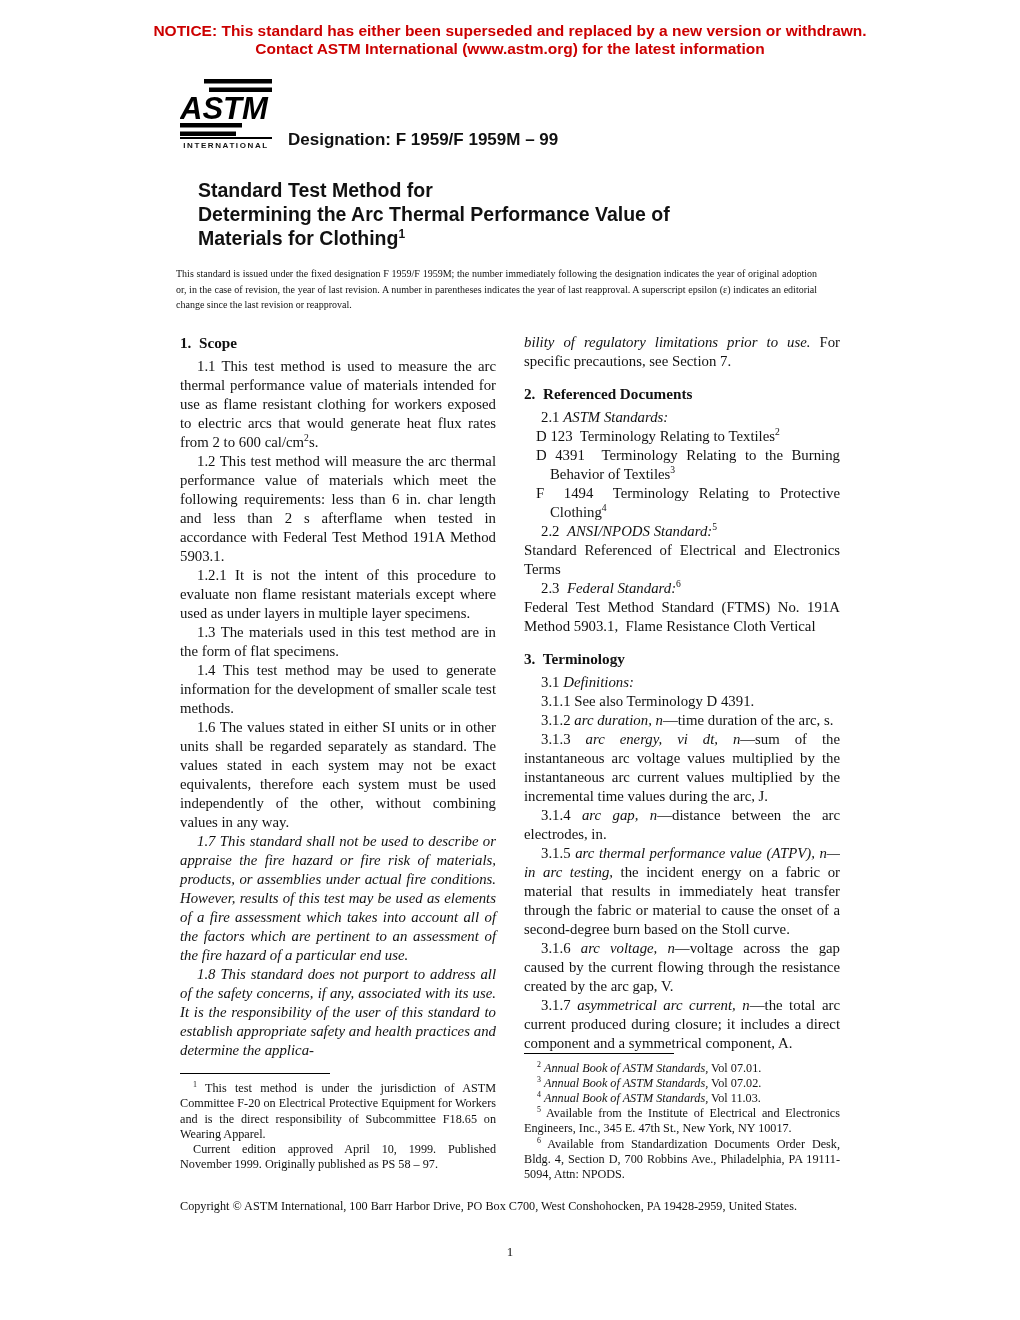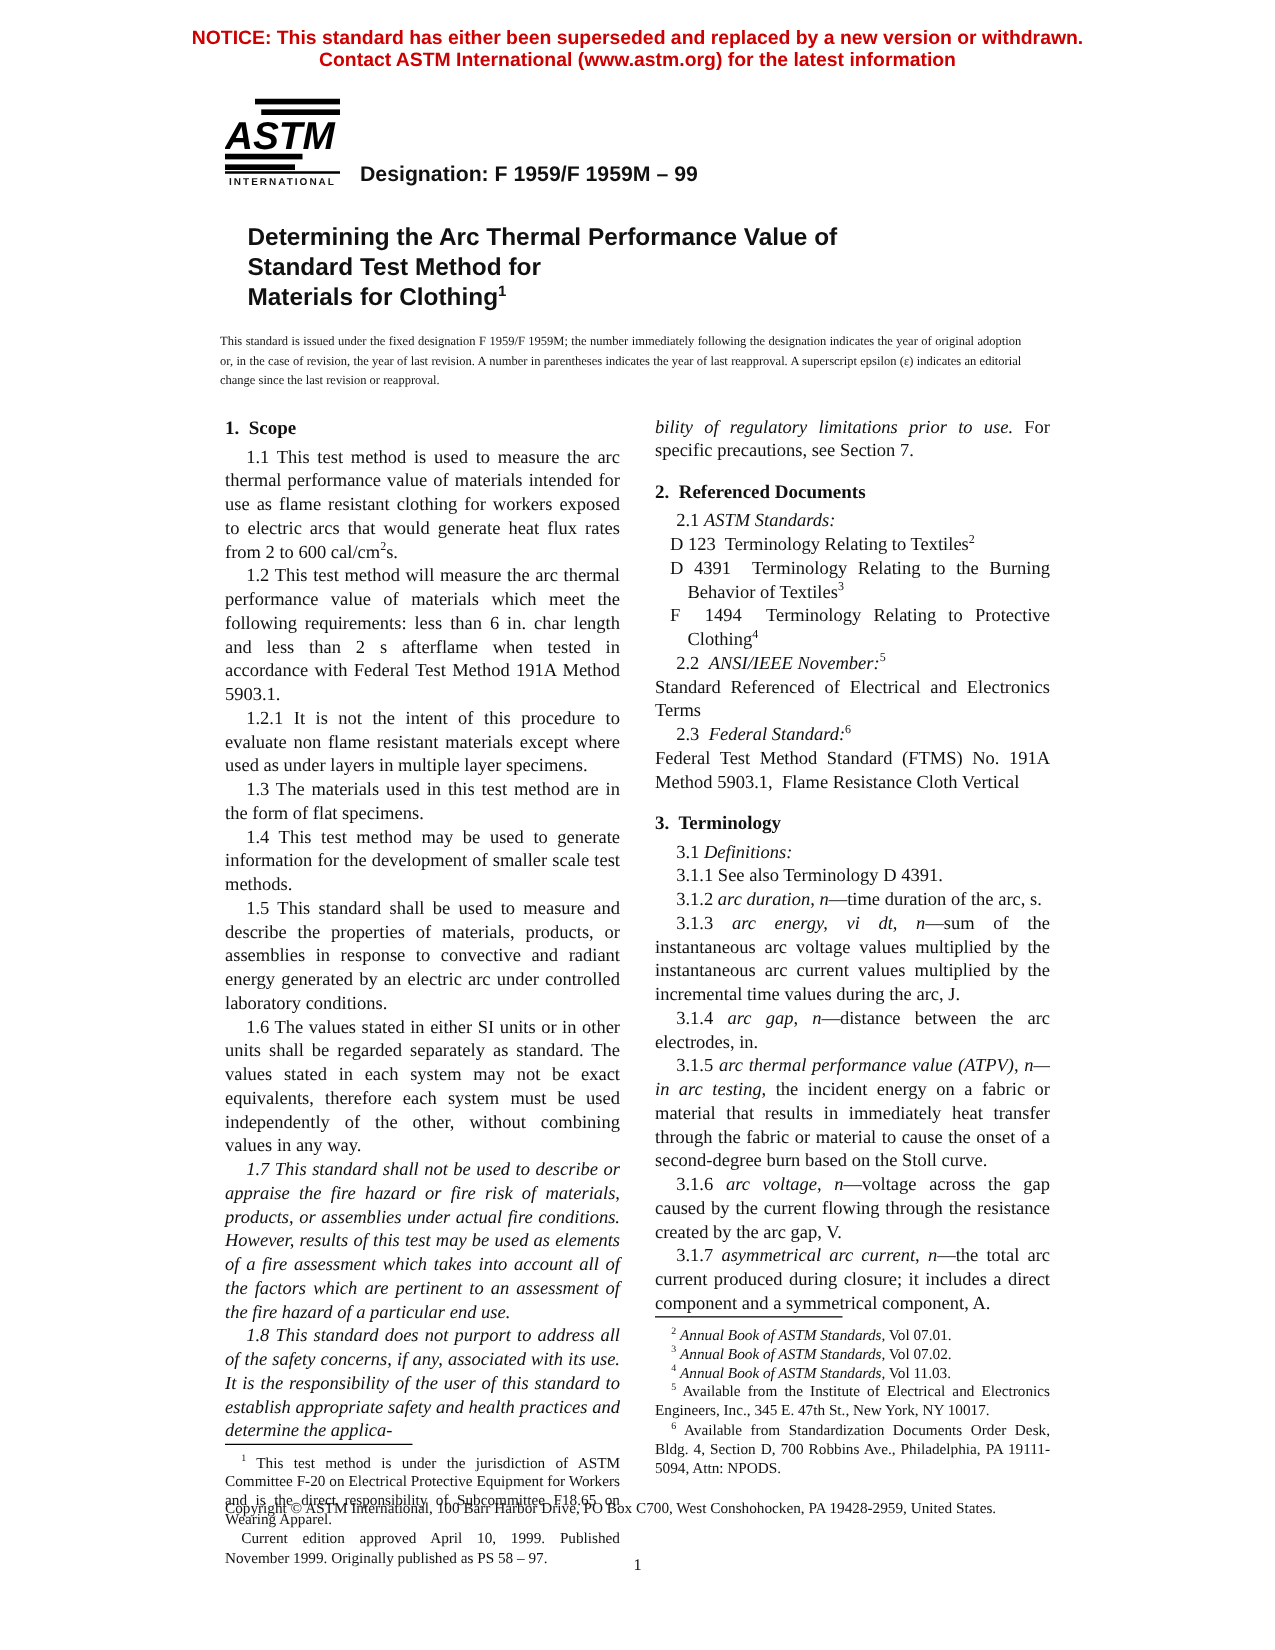--- a/index.html
+++ b/index.html
@@ -69,58 +69,57 @@
         <text x="0" y="41" font-family="Liberation Sans, sans-serif" font-size="31" font-weight="bold" font-style="italic" fill="#000">ASTM</text>
         <rect x="0" y="45" width="62" height="4.5" fill="#000"></rect>
         <rect x="0" y="53.5" width="56" height="4.5" fill="#000"></rect>
       </svg>
       <div class="logo-sub">INTERNATIONAL</div>
     </div>
     <div class="designation">Designation: F 1959/F 1959M – 99</div>
   </div>
 
   <div class="title-block">
+    <div><span>Standard Test Method for</span></div>
     <div><span>Determining the Arc Thermal Performance Value of</span></div>
-    <div><span>Standard Test Method for</span></div>
     <div><span>Materials for Clothing</span><sup>1</sup></div>
   </div>
 
   <div class="issuance">This standard is issued under the fixed designation F 1959/F 1959M; the number immediately following the designation indicates the year of original adoption or, in the case of revision, the year of last revision. A number in parentheses indicates the year of last reapproval. A superscript epsilon (ε) indicates an editorial change since the last revision or reapproval.</div>
 
   <div class="columns">
     <div class="col">
       <div class="blocks">
           <div class="h"><span>1.&nbsp; Scope</span></div>
           <div class="p"><span>1.1 This test method is used to measure the arc thermal performance value of materials intended for use as flame resistant clothing for workers exposed to electric arcs that would generate heat flux rates from 2 to 600 cal/cm</span><sup>2</sup><span>s.</span></div>
           <div class="p"><span>1.2 This test method will measure the arc thermal performance value of materials which meet the following requirements: less than 6 in. char length and less than 2 s afterflame when tested in accordance with Federal Test Method 191A Method 5903.1.</span></div>
           <div class="p"><span>1.2.1 It is not the intent of this procedure to evaluate non flame resistant materials except where used as under layers in multiple layer specimens.</span></div>
           <div class="p"><span>1.3 The materials used in this test method are in the form of flat specimens.</span></div>
           <div class="p"><span>1.4 This test method may be used to generate information for the development of smaller scale test methods.</span></div>
-          <div class="p"><span>1.5 This standard shall be used to measure and describe the properties of materials, products, or assemblies in response to convective and radiant energy generated by an electric arc under controlled laboratory conditions.</span></div>
           <div class="p"><span>1.6 The values stated in either SI units or in other units shall be regarded separately as standard. The values stated in each system may not be exact equivalents, therefore each system must be used independently of the other, without combining values in any way.</span></div>
           <div class="p"><i>1.7 This standard shall not be used to describe or appraise the fire hazard or fire risk of materials, products, or assemblies under actual fire conditions. However, results of this test may be used as elements of a fire assessment which takes into account all of the factors which are pertinent to an assessment of the fire hazard of a particular end use.</i></div>
           <div class="p"><i>1.8 This standard does not purport to address all of the safety concerns, if any, associated with its use. It is the responsibility of the user of this standard to establish appropriate safety and health practices and determine the applica-</i></div>
         </div>
       <div class="footnotes">
         <div class="fn-rule"></div>
         <div class="blocks">
             <div class="fn"><sup>1</sup><span> This test method is under the jurisdiction of ASTM Committee F-20 on Electrical Protective Equipment for Workers and is the direct responsibility of Subcommittee F18.65 on Wearing Apparel.</span></div>
             <div class="fn"><span>Current edition approved April 10, 1999. Published November 1999. Originally published as PS 58 – 97.</span></div>
           </div>
       </div>
     </div>
     <div class="col">
       <div class="blocks">
           <div class="pn"><i>bility of regulatory limitations prior to use.</i><span> For specific precautions, see Section 7.</span></div>
           <div class="h"><span>2.&nbsp; Referenced Documents</span></div>
           <div class="p"><span>2.1 </span><i>ASTM Standards:</i></div>
           <div class="ref"><span>D 123&nbsp; Terminology Relating to Textiles</span><sup>2</sup></div>
           <div class="ref"><span>D 4391&nbsp; Terminology Relating to the Burning Behavior of Textiles</span><sup>3</sup></div>
           <div class="ref"><span>F&nbsp; 1494&nbsp; Terminology Relating to Protective Clothing</span><sup>4</sup></div>
-          <div class="p"><span>2.2&nbsp; </span><i>ANSI/IEEE November:</i><sup>5</sup></div>
+          <div class="p"><span>2.2&nbsp; </span><i>ANSI/NPODS Standard:</i><sup>5</sup></div>
           <div class="pn"><span>Standard Referenced of Electrical and Electronics Terms</span></div>
           <div class="p"><span>2.3&nbsp; </span><i>Federal Standard:</i><sup>6</sup></div>
           <div class="pn"><span>Federal Test Method Standard (FTMS) No. 191A Method 5903.1,&nbsp; Flame Resistance Cloth Vertical</span></div>
           <div class="h"><span>3.&nbsp; Terminology</span></div>
           <div class="p"><span>3.1 </span><i>Definitions:</i></div>
           <div class="p"><span>3.1.1 See also Terminology D 4391.</span></div>
           <div class="p"><span>3.1.2 </span><i>arc duration, n</i><span>—time duration of the arc, s.</span></div>
           <div class="p"><span>3.1.3 </span><i>arc energy, vi dt, n</i><span>—sum of the instantaneous arc voltage values multiplied by the instantaneous arc current values multiplied by the incremental time values during the arc, J.</span></div>
           <div class="p"><span>3.1.4 </span><i>arc gap, n</i><span>—distance between the arc electrodes, in.</span></div>
           <div class="p"><span>3.1.5 </span><i>arc thermal performance value (ATPV), n—in arc testing,</i><span> the incident energy on a fabric or material that results in immediately heat transfer through the fabric or material to cause the onset of a second-degree burn based on the Stoll curve.</span></div>

